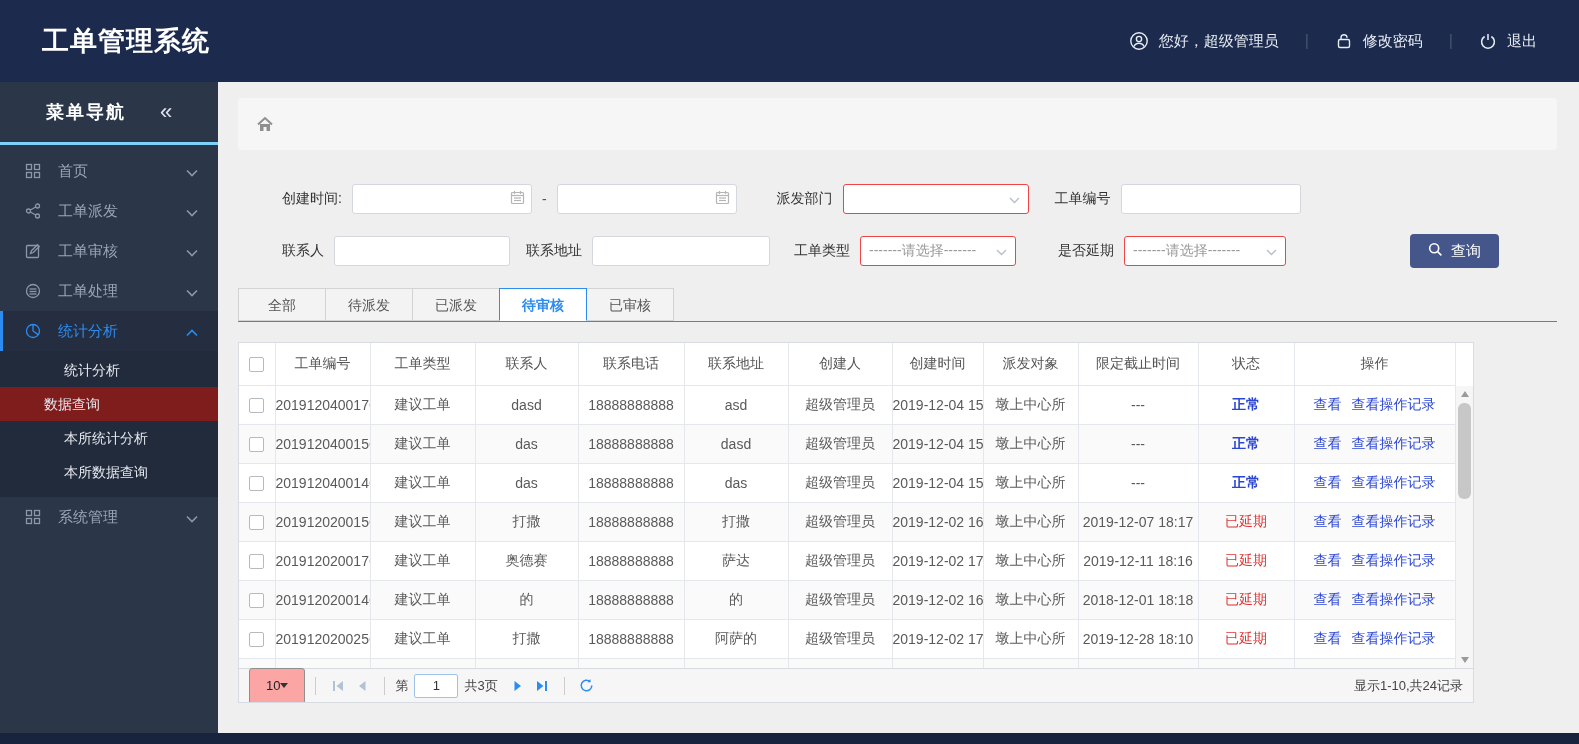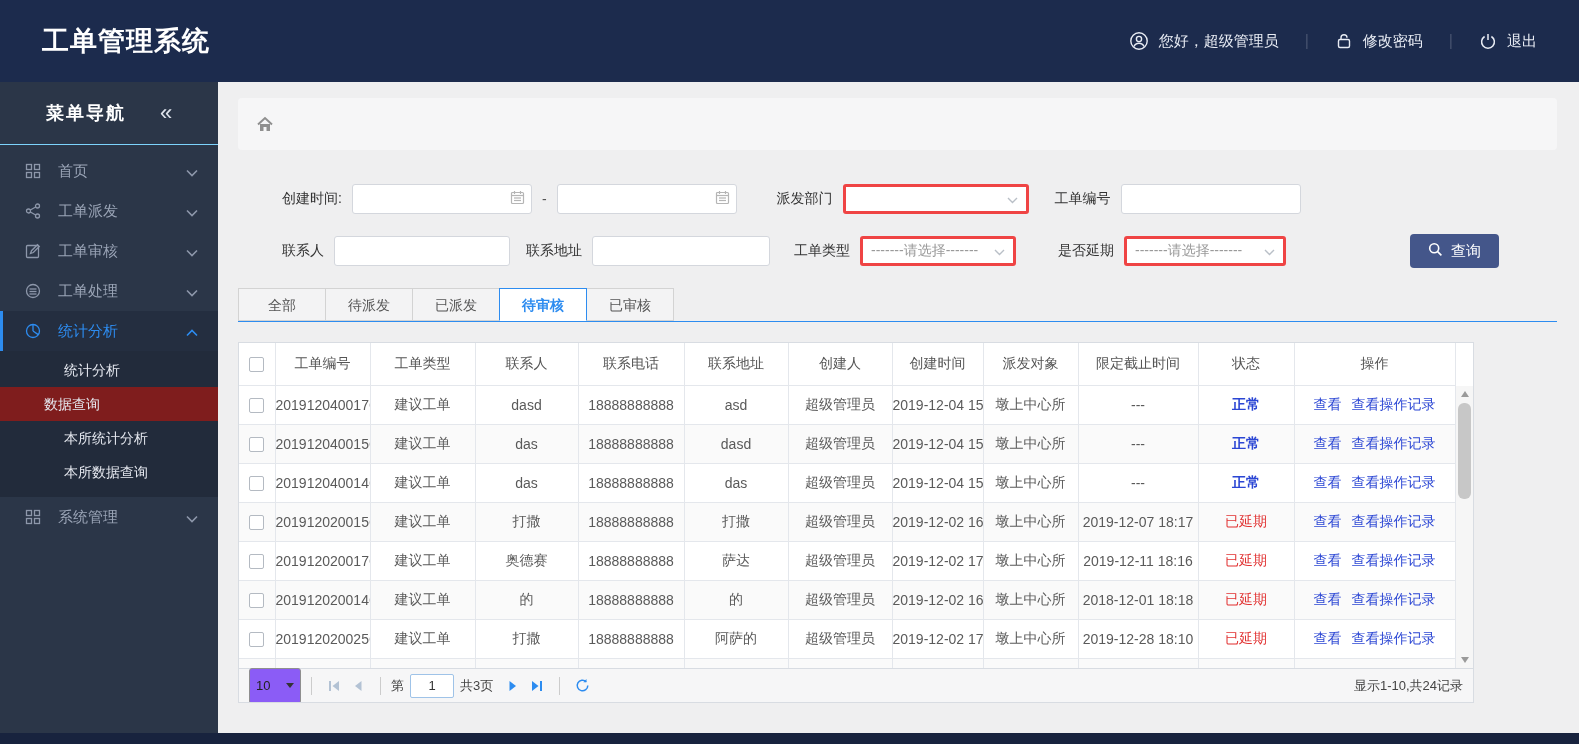--- a/index.html
+++ b/index.html
@@ -10,21 +10,21 @@
   .hdr { height:82px; background:#1c2b4d; display:flex; align-items:center; justify-content:space-between; padding:0 42px; }
   .hdr-title { color:#fff; font-size:27px; font-weight:bold; letter-spacing:1px; }
   .hdr-right { display:flex; align-items:center; color:#e8ecf4; font-size:15px; }
   .hdr-item { display:flex; align-items:center; gap:10px; cursor:pointer; }
   .hdr-sep { color:#46536f; margin:0 26px; font-size:16px; }
   .hicon { display:inline-flex; }
 
   
   .main { display:flex; height:651px; }
   .sidebar { width:218px; background:#2b3648; flex:none; display:flex; flex-direction:column; }
-  .side-head { height:63px; display:flex; align-items:center; justify-content:center; gap:28px; color:#fff; border-bottom:1px solid #7dd3fc; }
+  .side-head { height:63px; display:flex; align-items:center; justify-content:center; gap:28px; color:#fff; border-bottom:3px solid #7dd3fc; }
   .side-head-title { font-size:18px; font-weight:bold; letter-spacing:2px; }
   .collapse { font-size:22px; color:#dfe4ec; cursor:pointer; line-height:1; margin-left:6px; }
   .menu { flex:1; padding-top:6px; }
   .mi { height:40px; display:flex; align-items:center; padding:0 20px 0 24px; color:#9aa4b6; font-size:15px; cursor:pointer; position:relative; }
   .mi .micon { width:18px; display:inline-flex; justify-content:center; margin-right:16px; color:#8d97aa; }
   .mi .mlabel { flex:1; }
   .mi .chev { color:#8d97aa; }
   .mi.active { background:#242e40; color:#2d8cf0; }
   .mi.active .micon, .mi.active .chev { color:#2d8cf0; }
   .mi.active::before { content:""; position:absolute; left:0; top:0; bottom:0; width:3px; background:#2d8cf0; }
@@ -38,21 +38,21 @@
   .crumb .homeicon { color:#8f8f8f; cursor:pointer; display:inline-flex; }
 
   
   .filters { margin:34px 0 0 44px; font-size:14px; color:#333; }
   .frow { display:flex; align-items:center; margin-bottom:20px; }
   .flabel { margin-right:10px; white-space:nowrap; }
   .tinput { height:30px; background:#fff; border:1px solid #d4d7dd; border-radius:3px; }
   .dateinput { width:180px; position:relative; }
   .dateinput .calicon { position:absolute; right:6px; top:5px; color:#b9b9b9; }
   .dash { margin:0 10px; color:#555; }
-  .fselect { height:30px; background:#fff; border:3px solid #ef4444; border-radius:3px; display:flex; align-items:center; justify-content:space-between; padding:0 8px; color:#9a9a9a; cursor:pointer; }
+  .fselect { height:30px; background:#fff; border:1px solid #ef4444; border-radius:3px; display:flex; align-items:center; justify-content:space-between; padding:0 8px; color:#9a9a9a; cursor:pointer; }
   .fselect .selchev { color:#b9bfc7; }
   .searchbtn { margin-left:auto; margin-right:58px; background:#44568a; color:#fff; border:none; border-radius:4px; height:34px; padding:0 18px; font-size:15px; display:flex; align-items:center; gap:8px; cursor:pointer; }
 
   
   .tabs { margin-top:16px; display:flex; border-bottom:1px solid #2d8cf0; padding-left:0; }
   .tab { width:88px; height:33px; line-height:32px; text-align:center; font-size:14px; color:#555; background:#f3f3f4; border:1px solid #d3d3d3; margin-left:-1px; cursor:pointer; position:relative; }
   .tab:first-child { margin-left:0; }
   .tab.active { background:#fff; color:#2d8cf0; border:1px solid #2d8cf0; border-bottom:1px solid #fff; margin-bottom:-1px; z-index:2;font-weight:bold; }
 
   
@@ -70,21 +70,21 @@
   
   .vscroll { position:absolute; top:43px; right:0; bottom:34px; width:18px; background:#f6f6f6; border-left:1px solid #e4e7ec; }
   .varrow { height:16px; display:flex; align-items:center; justify-content:center; cursor:pointer; }
   .tri-up { width:0; height:0; border-left:4px solid transparent; border-right:4px solid transparent; border-bottom:6px solid #9a9a9a; }
   .tri-down { width:0; height:0; border-left:4px solid transparent; border-right:4px solid transparent; border-top:6px solid #9a9a9a; }
   .vthumb { position:absolute; top:17px; left:2px; width:13px; height:96px; background:#c7c7c7; border-radius:6px; cursor:pointer; }
   .varrow.bottom { position:absolute; bottom:0; left:0; right:0; }
 
   
   .pager { position:absolute; left:0; right:0; bottom:0; height:34px; background:#f6f6f7; border-top:1px solid #d8dce2; display:flex; align-items:center; padding:0 10px; font-size:13px; color:#444; }
-  .psel { height:36px; min-width:52px; background:#8b5cf6; border:1px solid #8f8f8f; border-radius:3px; display:flex; align-items:center; justify-content:space-between; padding:0 6px; cursor:pointer; color:#222; }
+  .psel { height:36px; min-width:52px; background:#fca5a5; border:1px solid #8f8f8f; border-radius:3px; display:flex; align-items:center; justify-content:space-between; padding:0 16px; cursor:pointer; color:#222; }
   .psel .ptri { width:0; height:0; border-left:4px solid transparent; border-right:4px solid transparent; border-top:5px solid #333; }
   .psep { width:1px; height:18px; background:#ccc; margin:0 10px; }
   .pbtn { display:inline-flex; align-items:center; justify-content:center; width:24px; height:24px; cursor:pointer; }
   .pageinput { width:44px; height:24px; border:1px solid #9fc3e8; border-radius:2px; text-align:center; font-size:13px; color:#333; background:#fff; margin:0 6px; }
   .pinfo { margin-left:auto; color:#444; }
   .plabel { white-space:nowrap; }
   .refresh svg { display:block; }
 
   .footer { height:11px; background:#18233e; }
 </style>

